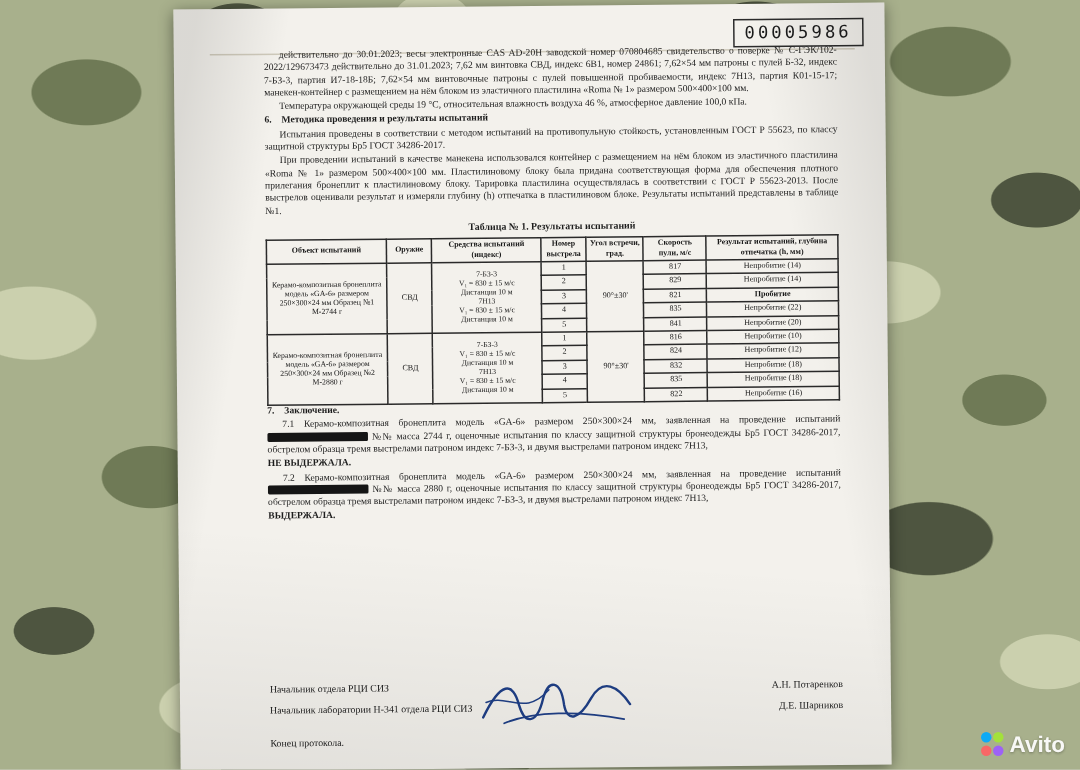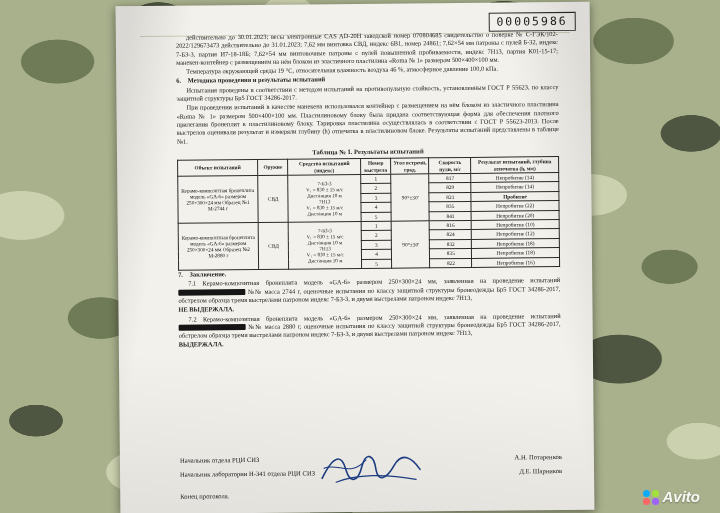--- a/index.html
+++ b/index.html
@@ -169,27 +169,26 @@
     position: absolute;
     left: 196px;
     top: 444px;
     width: 120px;
     height: 40px;
     pointer-events: none;
   }
   
   .avito {
     position: absolute;
-    right: 20px;
+    right: 10px;
     bottom: 8px;
     display: flex;
-    align-items: flex-end;
+    align-items: flex-start;
     gap: 4px;
     opacity: 0.92;
-    font-style: italic;
   }
   .avito .dots {
     display: grid;
     grid-template-columns: 7px 7px;
     grid-gap: 1.5px;
   }
   .avito .dot { width: 7px; height: 7px; border-radius: 50%; }
   .avito .txt {
     font-family: "Liberation Sans", sans-serif;
     font-size: 15px;

